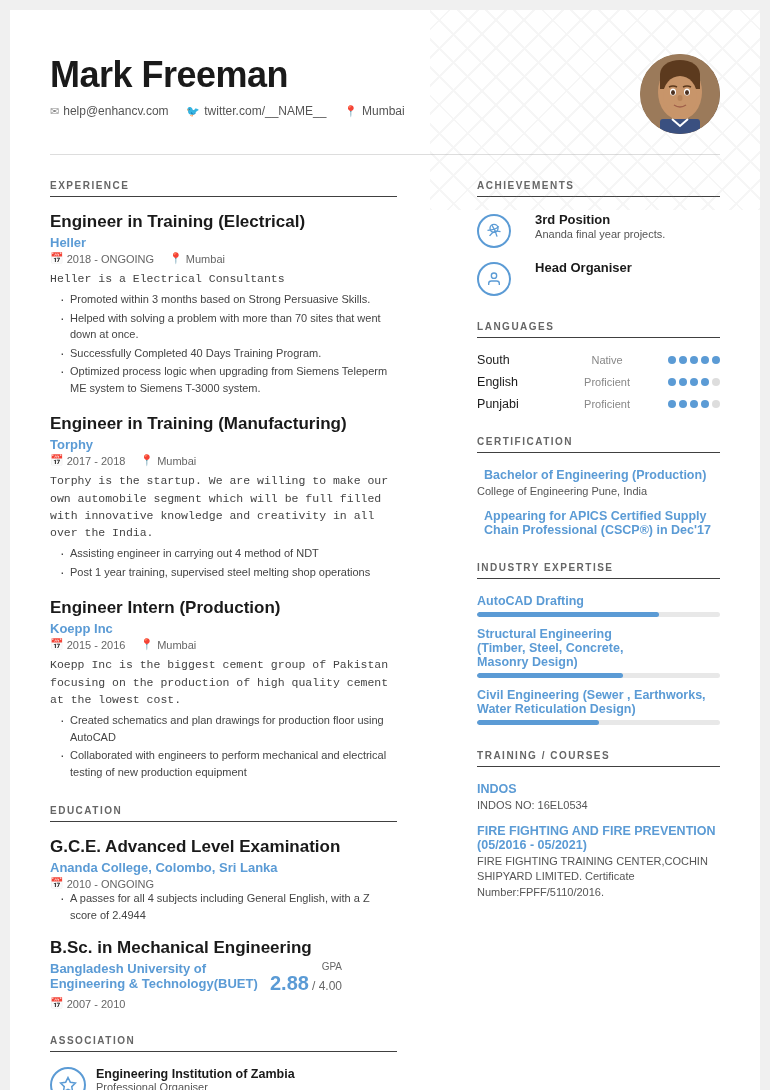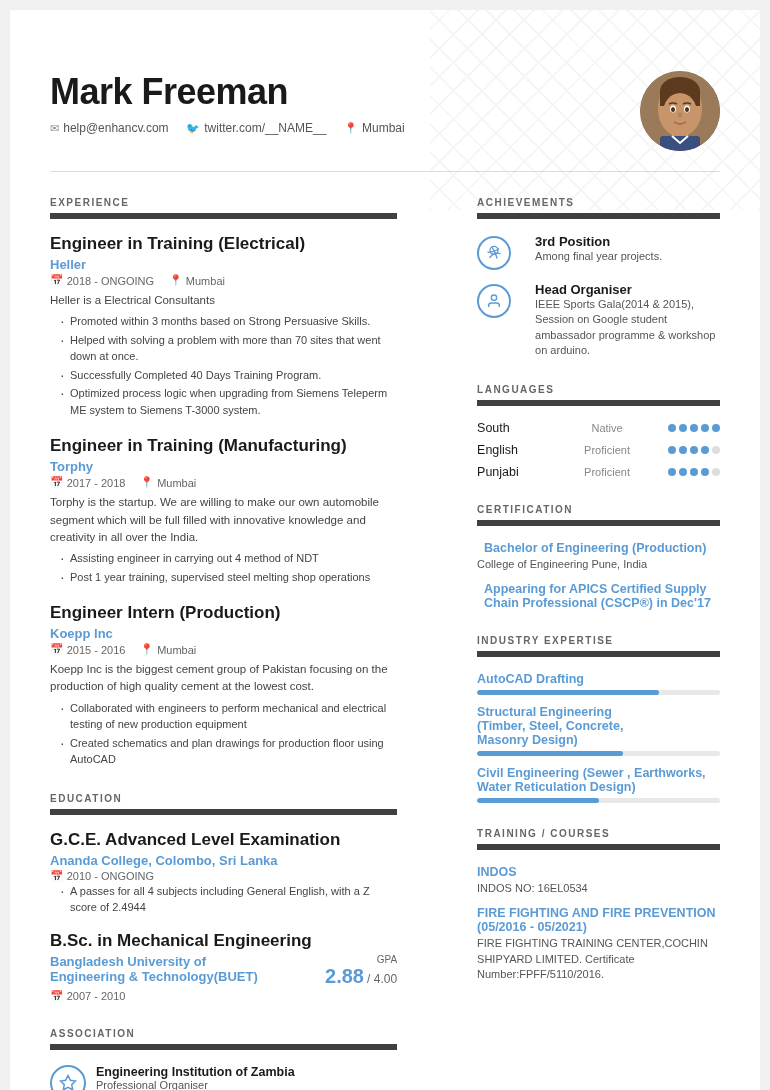--- a/index.html
+++ b/index.html
@@ -47,21 +47,21 @@
     
     .right-col {
       width: 300px;
       padding-left: 20px;
     }
     
     .header {
       display: flex;
       justify-content: space-between;
       align-items: flex-start;
-      padding: 61px 40px 20px 40px;
+      padding: 44px 40px 20px 40px;
       position: relative;
       z-index: 1;
     }
     .header-left h1 {
       font-size: 36px;
       font-weight: bold;
       color: #1a1a1a;
       letter-spacing: -0.5px;
     }
     .header-contacts {
@@ -91,21 +91,21 @@
       align-items: center;
       justify-content: center;
     }
     
     .section-title {
       font-size: 10px;
       font-weight: bold;
       letter-spacing: 1.5px;
       color: #666;
       text-transform: uppercase;
-      border-bottom: 6px solid #404040;
+      border-bottom: 1px solid #404040;
       padding-bottom: 5px;
       margin-bottom: 15px;
       margin-top: 25px;
     }
     
     .exp-title {
       font-size: 17px;
       font-weight: bold;
       color: #1a1a1a;
       margin-bottom: 3px;
@@ -126,20 +126,21 @@
     .exp-meta span {
       display: flex;
       align-items: center;
       gap: 3px;
     }
     .exp-desc {
       font-size: 11.5px;
       color: #444;
       line-height: 1.5;
       margin-bottom: 4px;
+      font-family: Liberation Mono, monospace;
     }
     .exp-bullets {
       list-style: none;
       padding-left: 10px;
     }
     .exp-bullets li {
       font-size: 11px;
       color: #444;
       line-height: 1.5;
       margin-bottom: 2px;
@@ -462,22 +463,22 @@
             <span>📅</span>
             <span>2015 - 2016</span>
           </span>
           <span>
             <span>📍</span>
             <span>Mumbai</span>
           </span>
         </div>
         <div class="exp-desc">Koepp Inc is the biggest cement group of Pakistan focusing on the production of high quality cement at the lowest cost.</div>
         <ul class="exp-bullets">
+          <li>Created schematics and plan drawings for production floor using AutoCAD</li>
           <li>Collaborated with engineers to perform mechanical and electrical testing of new production equipment</li>
-          <li>Created schematics and plan drawings for production floor using AutoCAD</li>
         </ul>
       </div>
 
       <div class="section-title">EDUCATION</div>
 
       <div class="edu-block">
         <div class="edu-title">G.C.E. Advanced Level Examination</div>
         <div class="edu-school">Ananda College, Colombo, Sri Lanka</div>
         <div class="edu-meta">
           <div class="edu-meta-left">
@@ -485,21 +486,21 @@
             <span>2010 - ONGOING</span>
           </div>
         </div>
         <ul class="exp-bullets">
           <li>A passes for all 4 subjects including General English, with a Z score of 2.4944</li>
         </ul>
       </div>
 
       <div class="edu-block">
         <div class="edu-title">B.Sc. in Mechanical Engineering</div>
-        <div style="display:flex; justify-content:space-between; align-items:flex-start;">
+        <div style="display:flex; align-items:flex-start;">
           <div class="edu-school" style="max-width:220px;">Bangladesh University of Engineering &amp; Technology(BUET)</div>
           <div class="gpa-block">
             <div style="font-size:10px;color:#666;">GPA</div>
             <div>
               <span class="gpa-value">2.88</span>
               <span style="font-size:12px;color:#666;"> / </span>
               <span style="font-size:12px;color:#666;">4.00</span>
             </div>
           </div>
         </div>
@@ -545,34 +546,33 @@
 
       <div class="achievements-block">
         <div class="ach-icon">
           <svg width="16" height="16" viewBox="0 0 24 24" fill="none" stroke="#5B9BD5" stroke-width="2">
             <circle cx="12" cy="8" r="6"></circle>
             <path d="M8.56 2.75c4.37 6.03 6.02 9.42 8.03 17.72m2.54-15.38c-3.72 4.35-8.94 5.66-16.88 5.85m19.5 1.9c-3.5-.93-6.63-.82-8.94 0-2.58.92-5.01 2.86-7.44 6.32"></path>
           </svg>
         </div>
         <div>
           <div class="ach-title">3rd Position</div>
-          <div class="ach-desc">Among final year projects.</div>
+          <div class="ach-desc">Ananda final year projects.</div>
         </div>
       </div>
 
       <div class="achievements-block">
         <div class="ach-icon">
           <svg width="16" height="16" viewBox="0 0 24 24" fill="none" stroke="#5B9BD5" stroke-width="2">
             <path d="M20 21v-2a4 4 0 0 0-4-4H8a4 4 0 0 0-4 4v2"></path>
             <circle cx="12" cy="7" r="4"></circle>
           </svg>
         </div>
         <div>
           <div class="ach-title">Head Organiser</div>
-          <div class="ach-desc">IEEE Sports Gala(2014 &amp; 2015), Session on Google student ambassador programme &amp; workshop on arduino.</div>
         </div>
       </div>
 
       <div class="section-title">LANGUAGES</div>
 
       <div class="lang-row">
         <span class="lang-name">South</span>
         <span class="lang-level">Native</span>
         <div class="lang-dots">
           <div class="lang-dot dot-filled"></div>

